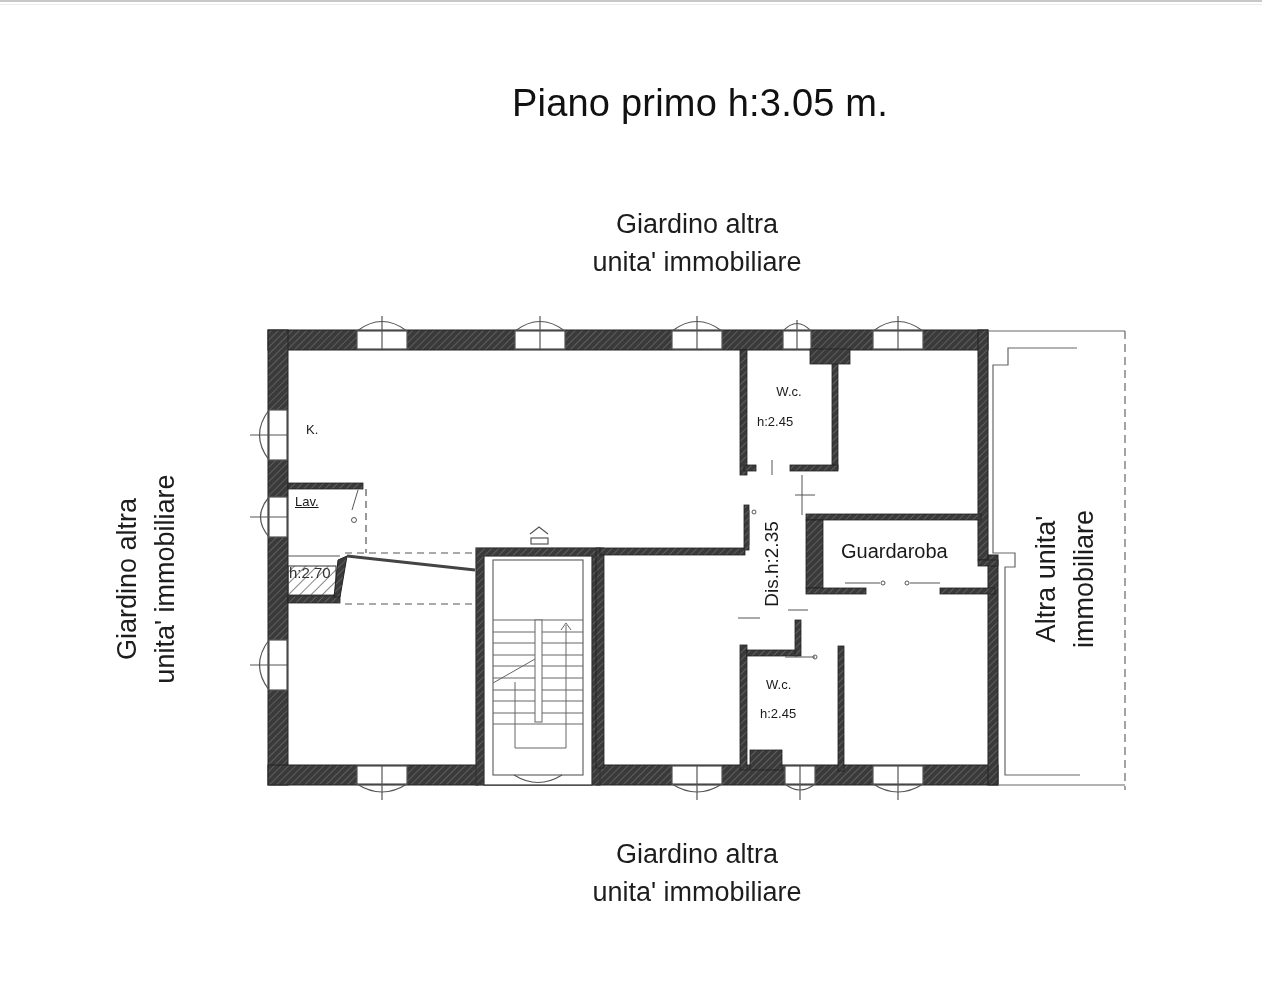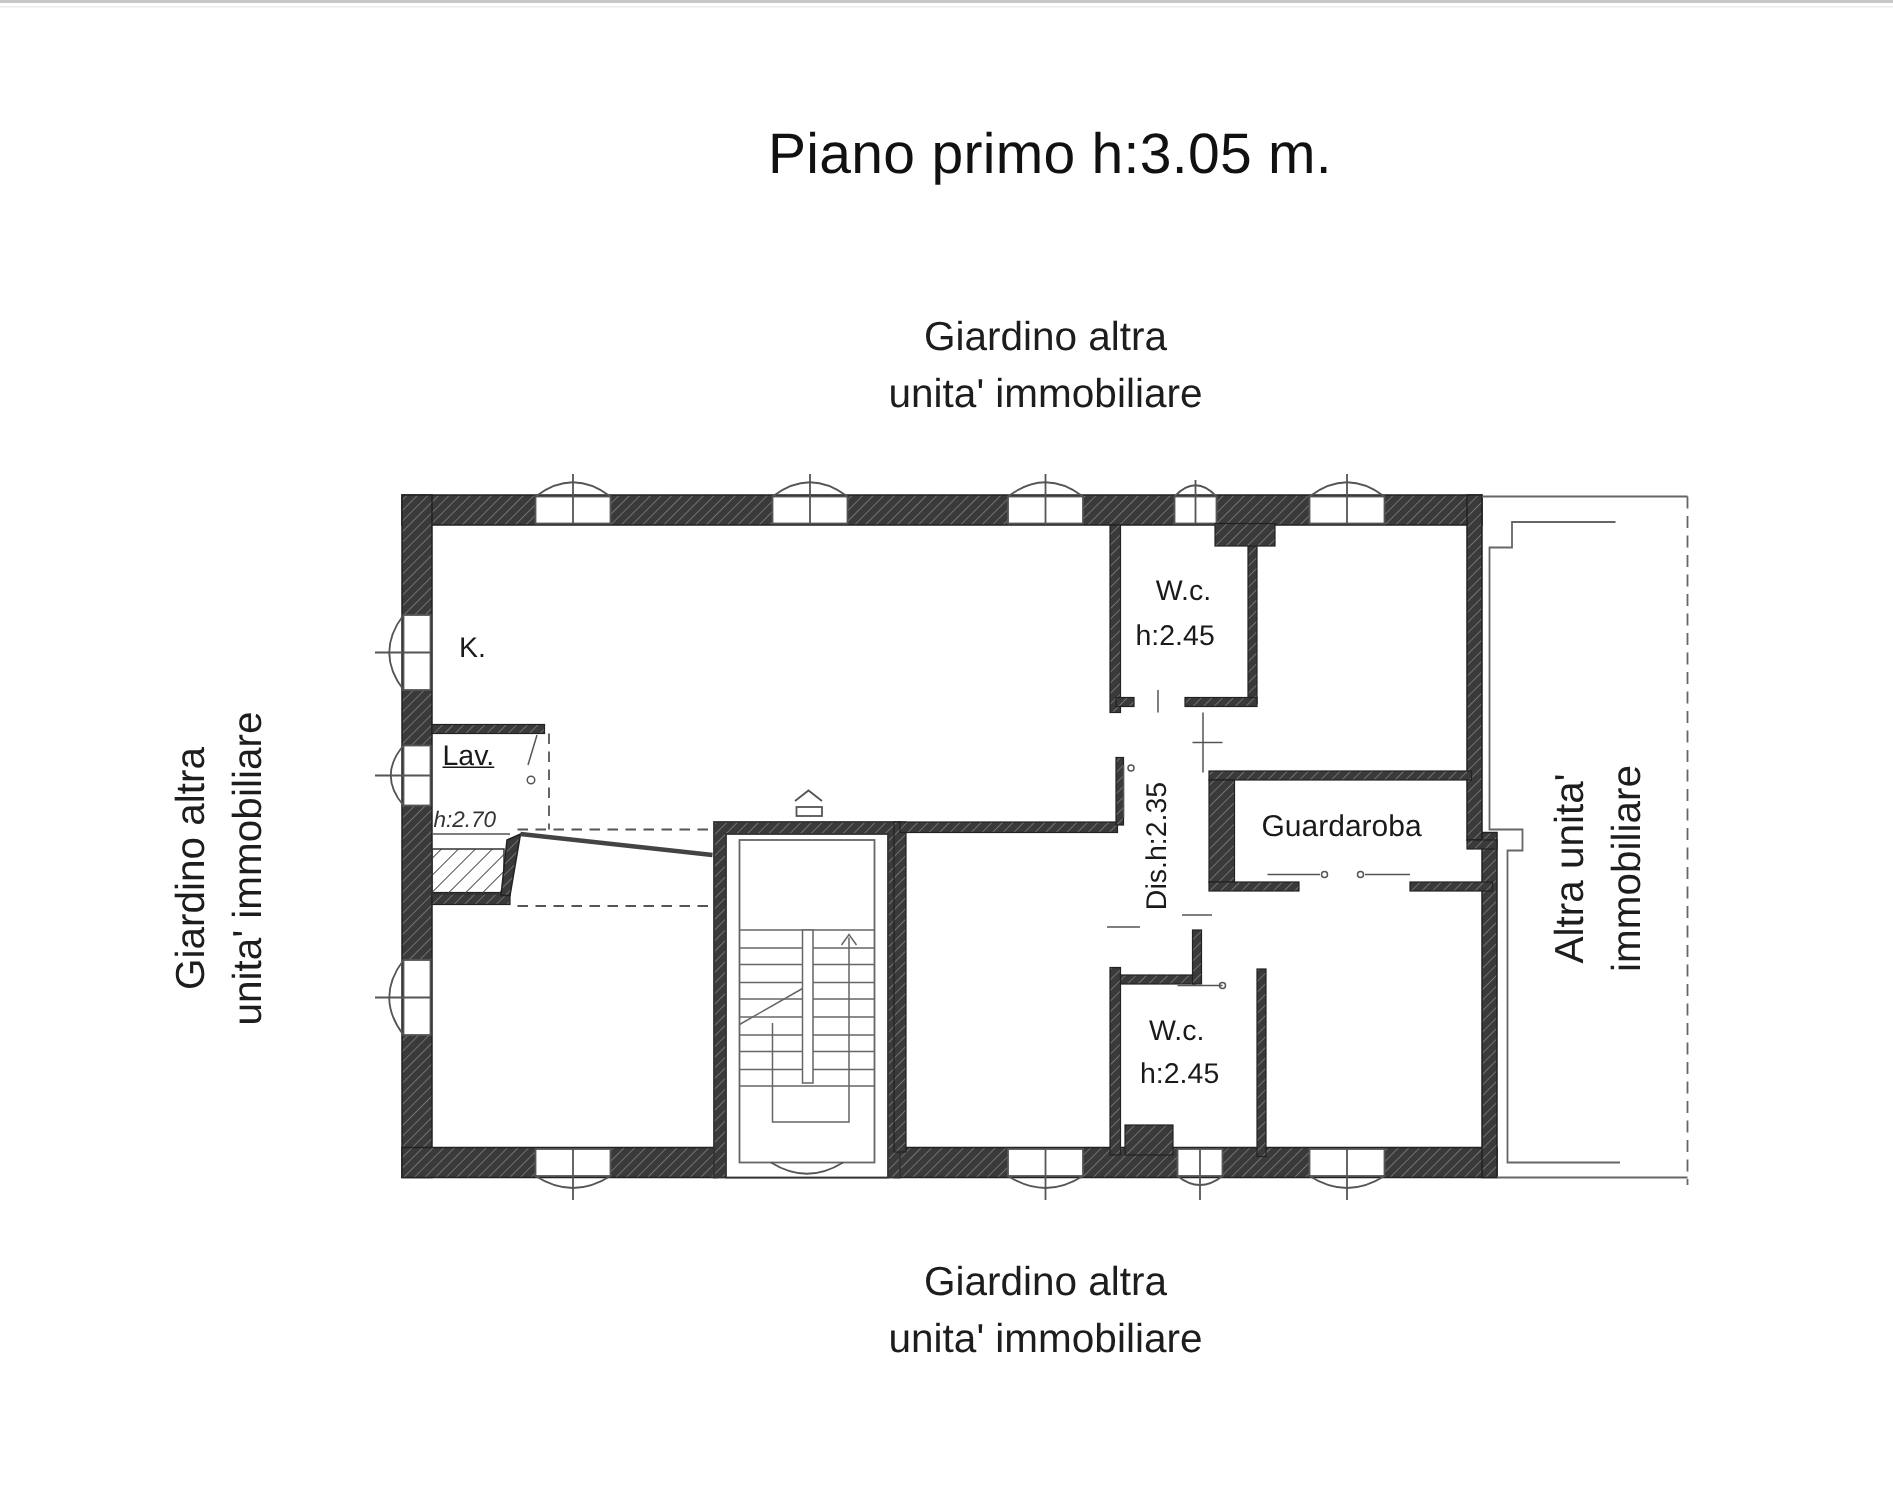--- a/index.html
+++ b/index.html
@@ -5,25 +5,25 @@
   html, body { margin: 0; padding: 0; background: #ffffff; }
   body { width: 1262px; height: 1000px; position: relative; overflow: hidden; font-family: "Liberation Sans", sans-serif; color: #1a1a1a; }
   .topline { position: absolute; left: 0; top: 0; width: 1262px; height: 2px; background: #c8c8c8; }
   .topline2 { position: absolute; left: 0; top: 4px; width: 1262px; height: 1px; background: #ececec; }
   .title { position: absolute; left: 0; width: 1400px; top: 82px; text-align: center; font-size: 38px; letter-spacing: 0.2px; color: #111; }
   .lbl { position: absolute; text-align: center; font-size: 27px; line-height: 38px; color: #1d1d1d; white-space: nowrap; }
   .lbl-top { left: 497px; top: 205px; width: 400px; }
   .lbl-bottom { left: 497px; top: 835px; width: 400px; }
   .lbl-left { left: 6px; top: 541px; width: 280px; transform: rotate(-90deg); transform-origin: center center; }
   .lbl-right { left: 925px; top: 541px; width: 280px; transform: rotate(-90deg); transform-origin: center center; }
-  .room { position: absolute; font-size: 19px; color: #1a1a1a; white-space: nowrap; }
+  .room { position: absolute; font-size: 13px; color: #1a1a1a; white-space: nowrap; }
   .room.small { font-size: 15px; color: #333; }
   .room-k { left: 306px; top: 422px; }
   .room-lav { left: 295px; top: 494px; text-decoration: underline; }
-  .room-lav-h { left: 289px; top: 538px; font-style: italic; }
+  .room-lav-h { left: 289px; top: 564px; }
   .room-wc1 { left: 764px; top: 384px; text-align: center; width: 50px; }
   .room-wc1-h { left: 757px; top: 414px; }
   .room-guard { left: 841px; top: 540px; font-size: 20px; }
   .room-dis { left: 722px; top: 553px; width: 100px; text-align: center; transform: rotate(-90deg); transform-origin: center center; font-size: 19px; }
   .room-wc2 { left: 766px; top: 677px; }
   .room-wc2-h { left: 760px; top: 706px; }
   svg.plan { position: absolute; left: 0; top: 0; }
 </style>
 </head>
 <body>

